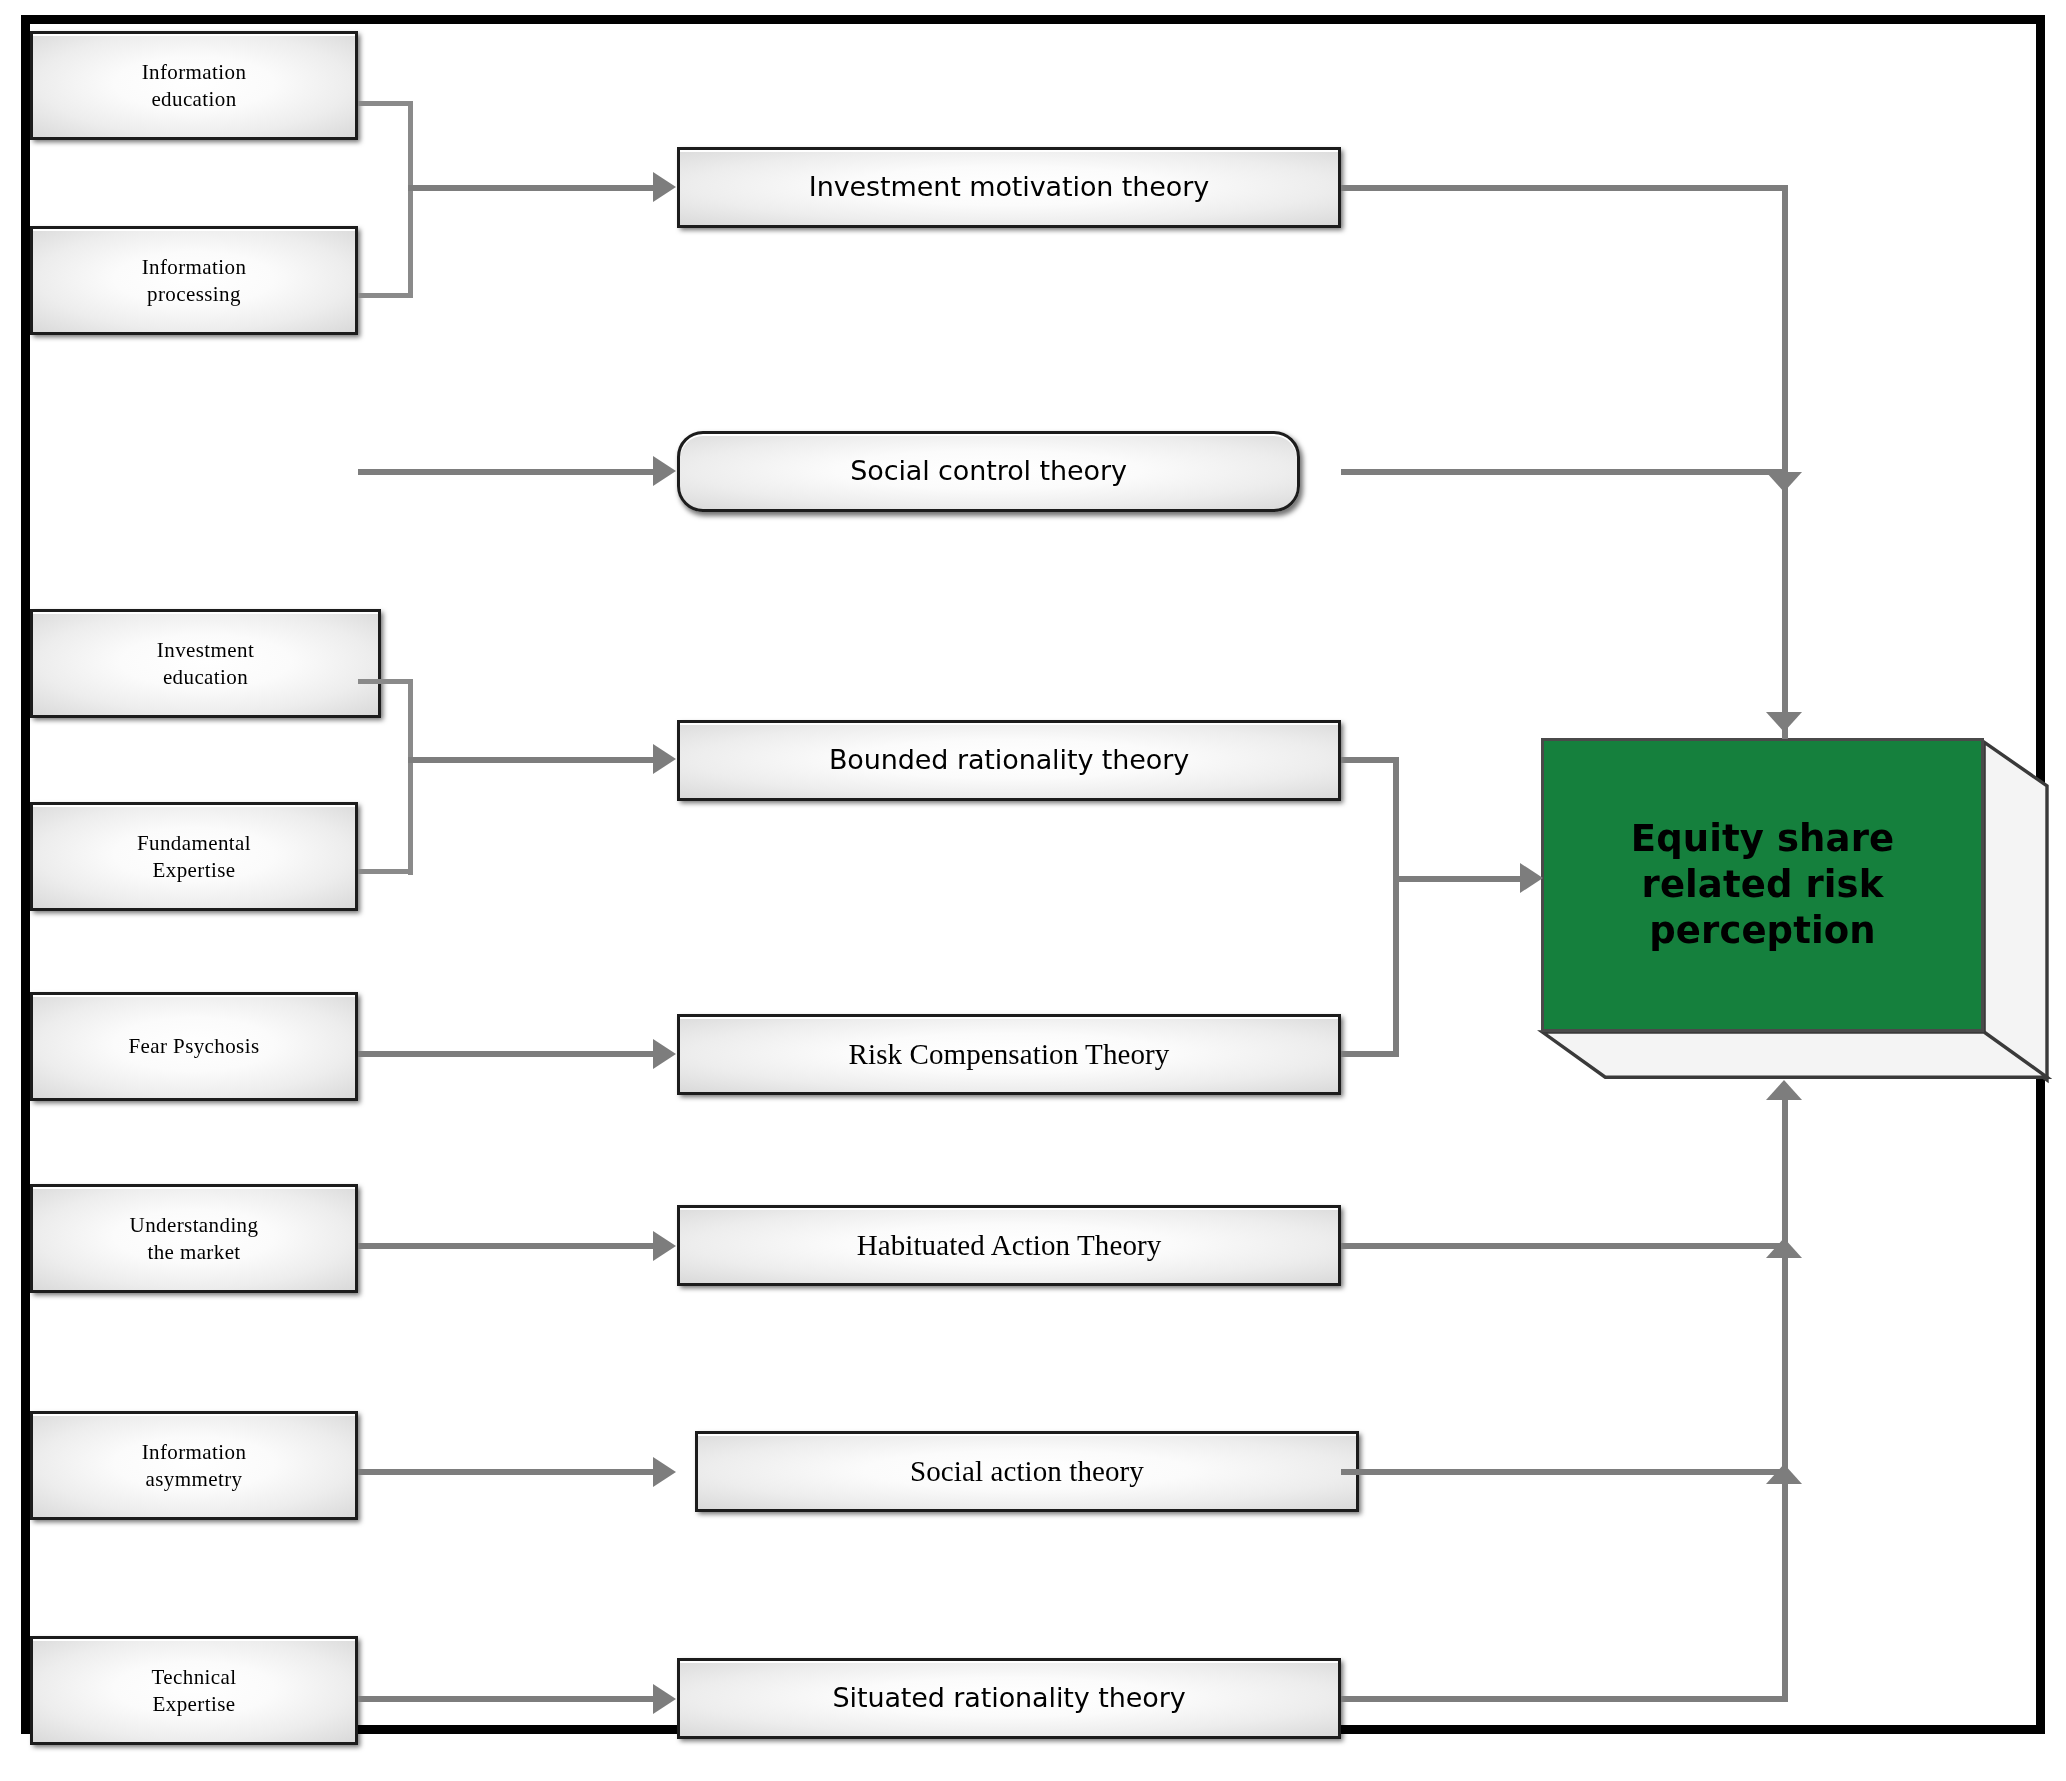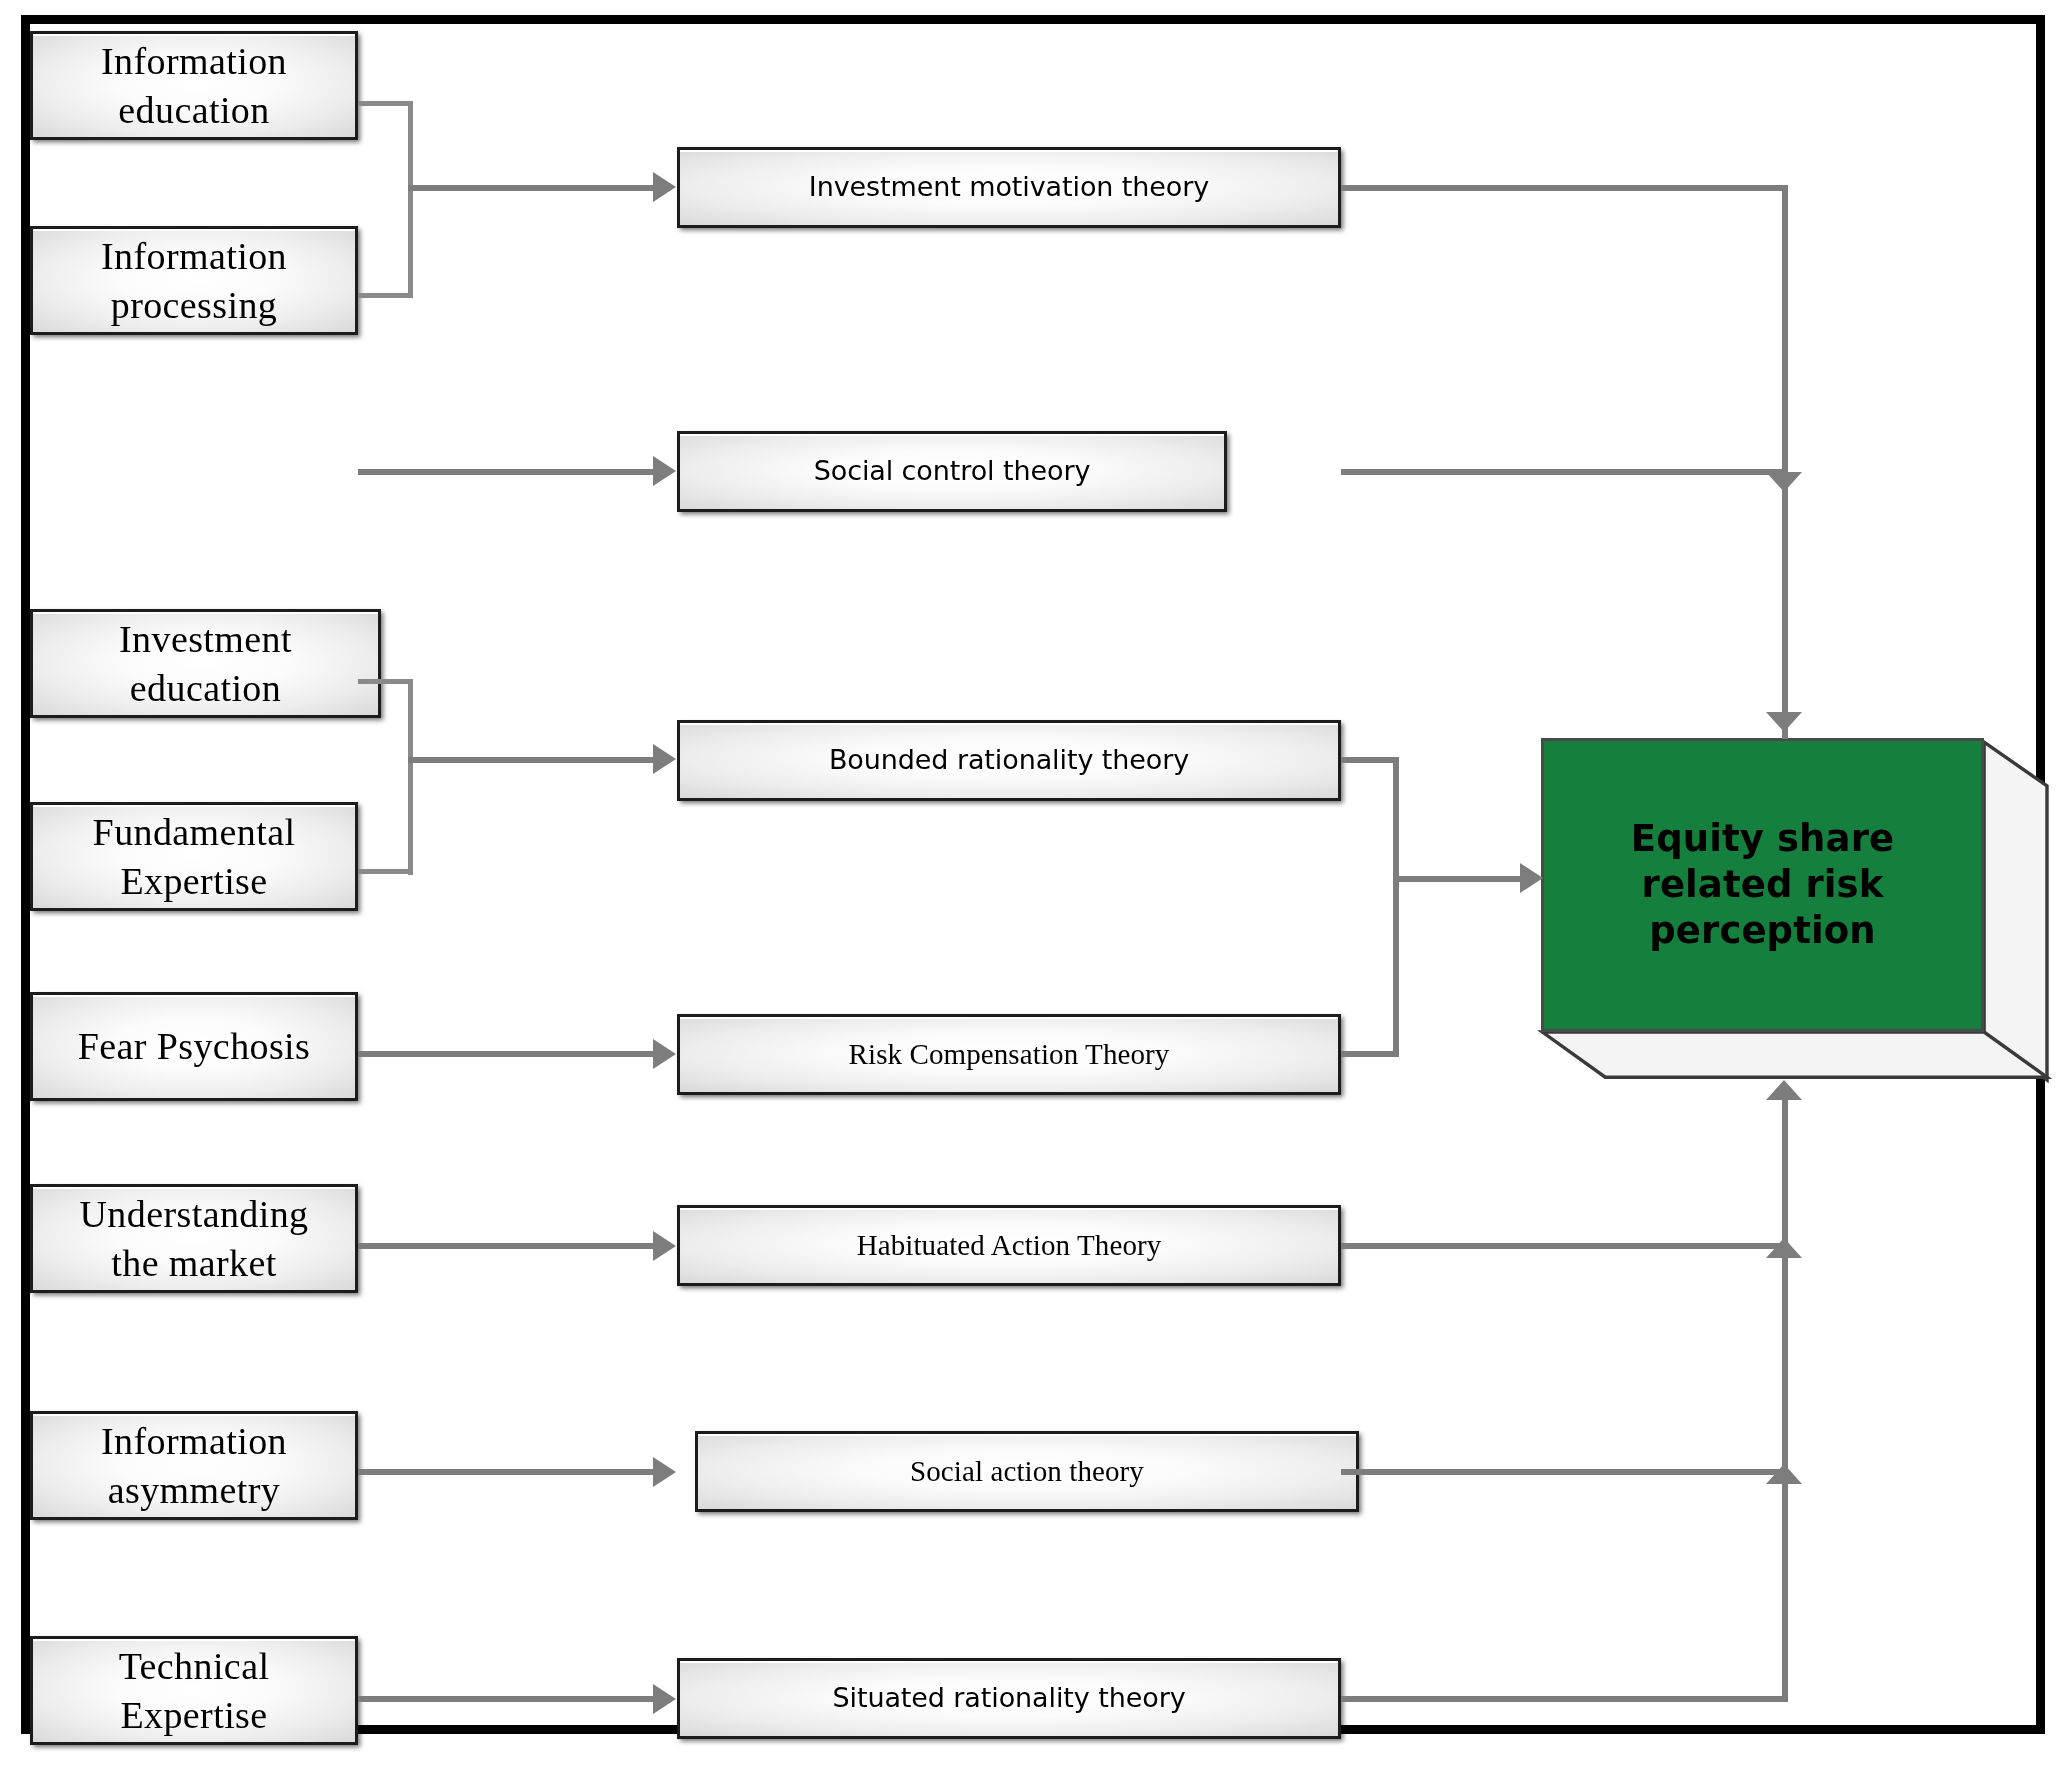--- a/index.html
+++ b/index.html
@@ -32,21 +32,21 @@
     text-align:center;
     color:#000000;
     line-height:1.28;
     padding:0 6.8px;
   }
   .node .lbl{display:block;width:100%;}
 
   
   .node.left{
     font-family:"Liberation Serif",serif;
-    font-size:38px;
+    font-size:21px;
     letter-spacing:0.4px;
   }
   
   .node.theory{
     font-family:"Liberation Serif",serif;
     font-size:29px;
     letter-spacing:0.1px;
   }
   .node.theory.sans{
     font-family:"DejaVu Sans",sans-serif;
@@ -158,21 +158,21 @@
     <span class="lbl">
       <span>Technical</span><br>
       <span>Expertise</span>
     </span>
   </div>
 
   <div class="node theory sans" style="left:677px; top:147px; width:664px; height:81px;">
     <span class="lbl">Investment motivation theory</span>
   </div>
 
-  <div class="node theory sans" style="left:677px; top:431px; width:550px; height:81px;">
+  <div class="node theory sans" style="left:677px; top:431px; width:623px; height:81px;border-radius:26px;">
     <span class="lbl">Social control theory</span>
   </div>
 
   <div class="node theory sans" style="left:677px; top:720px; width:664px; height:81px;">
     <span class="lbl">Bounded rationality theory</span>
   </div>
 
   <div class="node theory" style="left:677px; top:1014px; width:664px; height:81px;">
     <span class="lbl">Risk Compensation Theory</span>
   </div>

